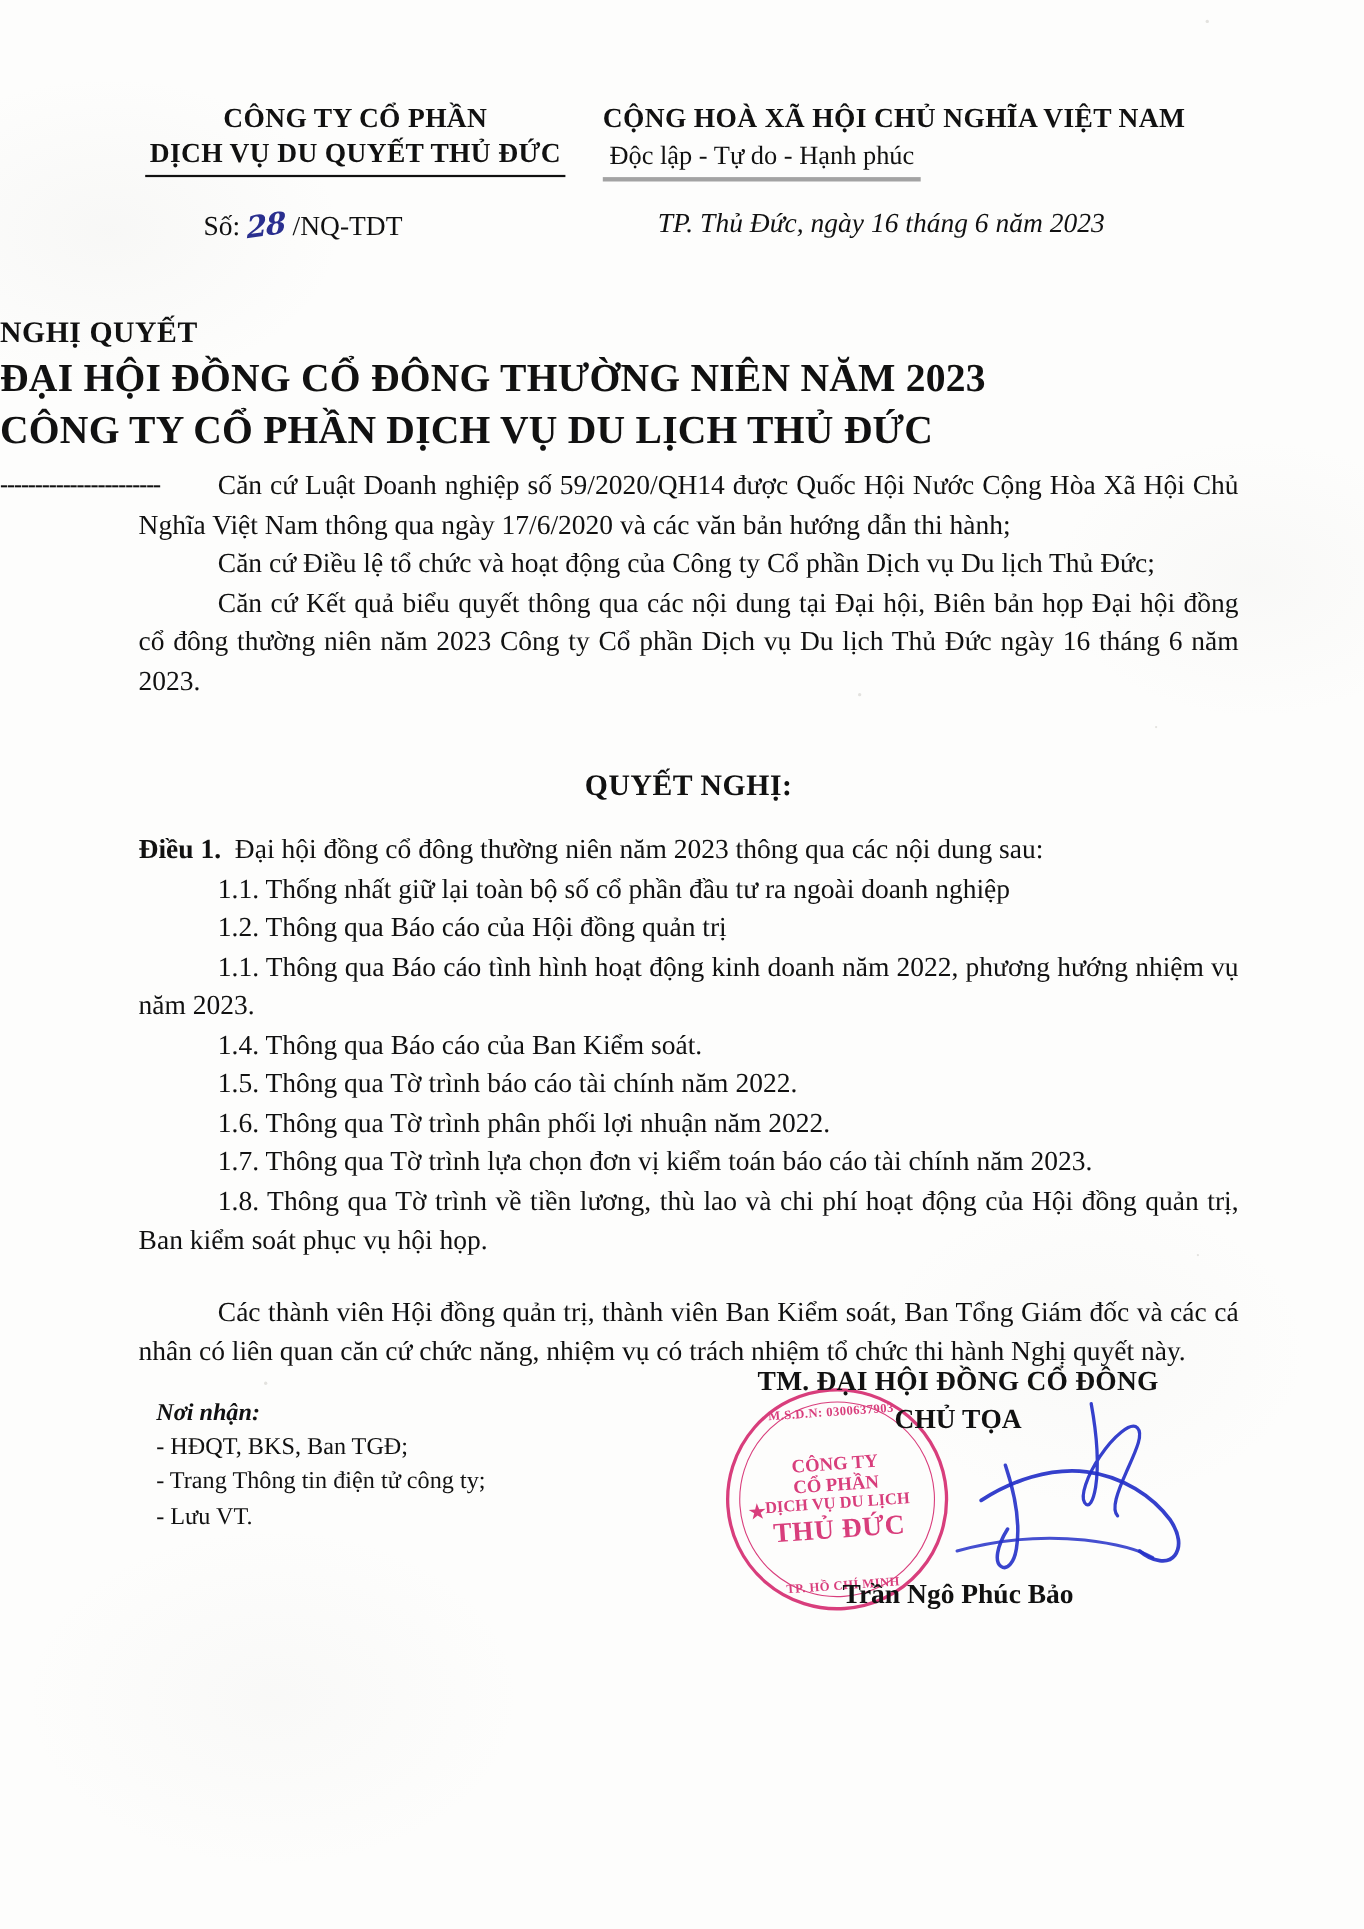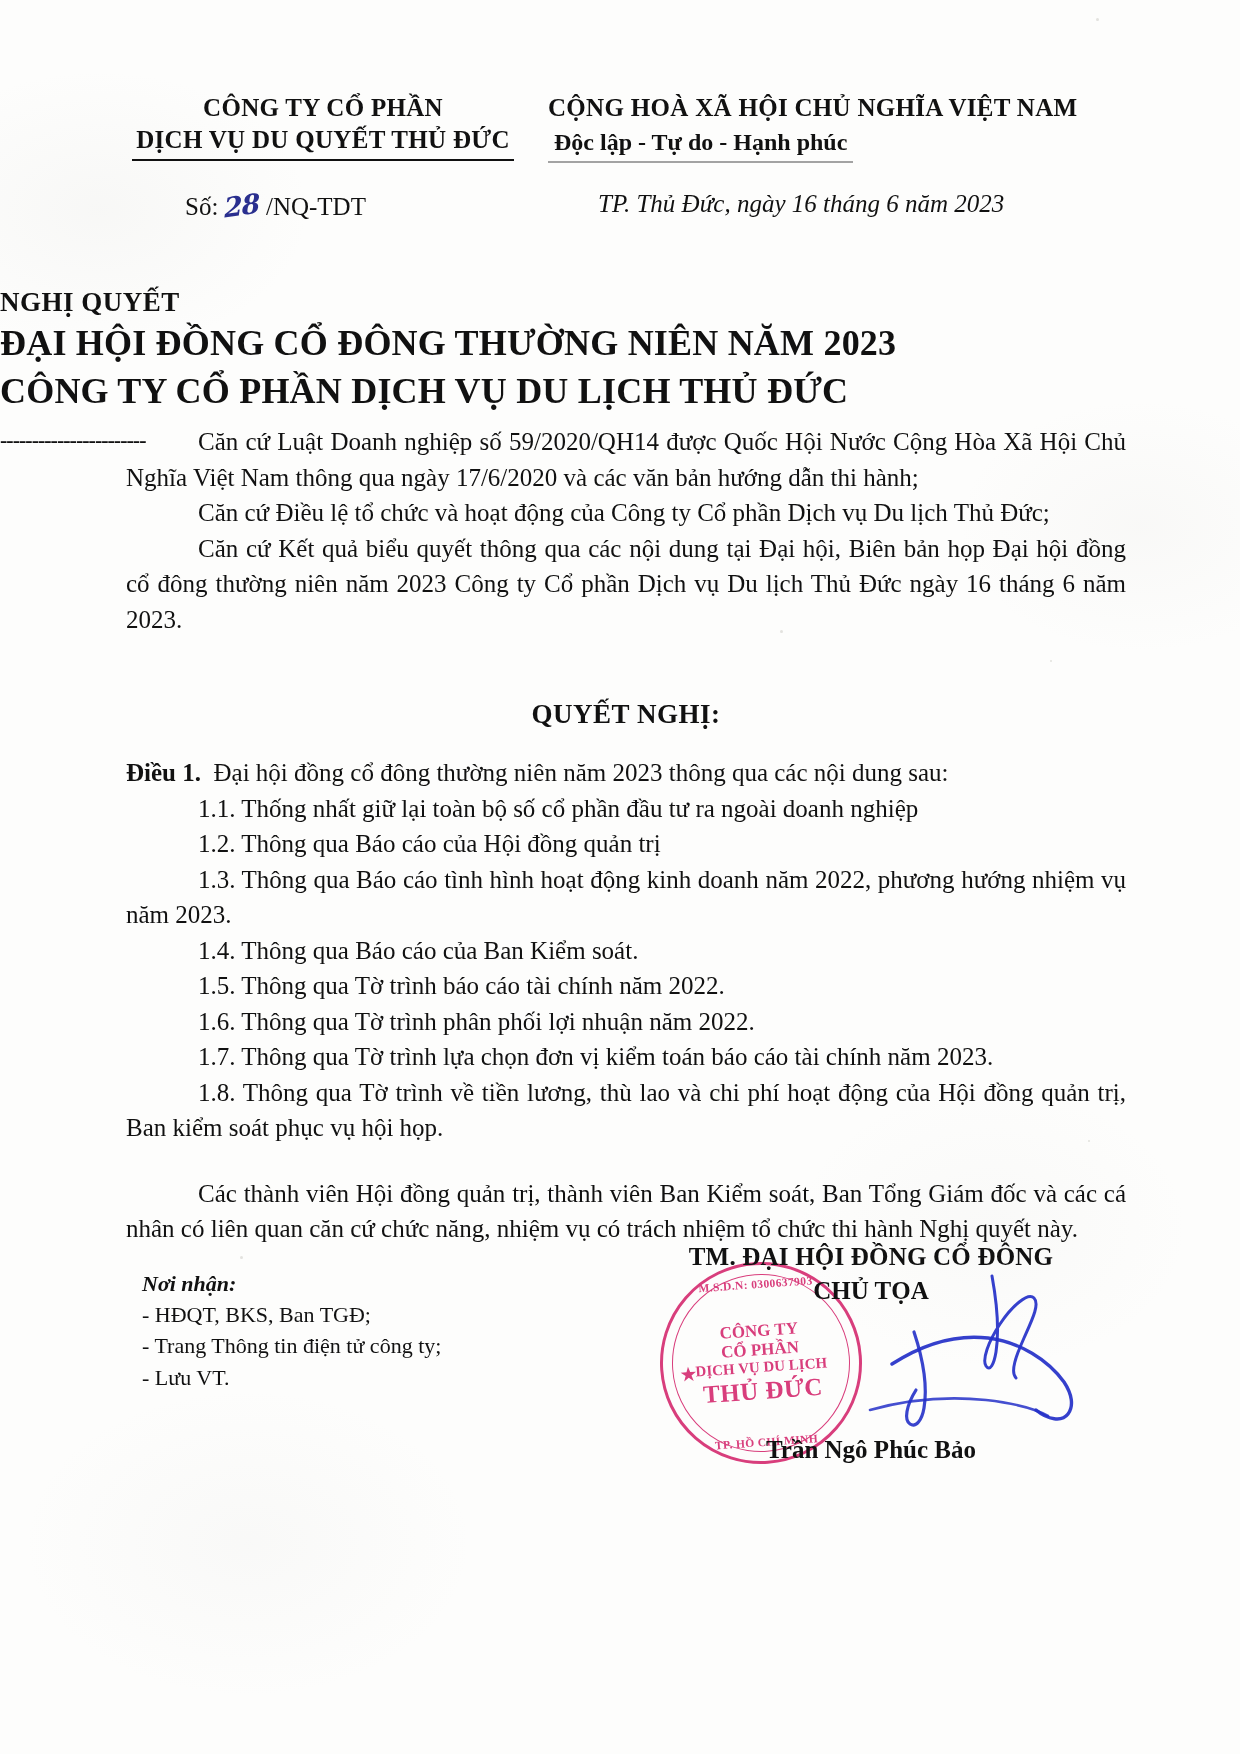--- a/index.html
+++ b/index.html
@@ -63,26 +63,26 @@
   .hdr-line2 {
     font-weight: bold;
     font-size: 25px;
     letter-spacing: .3px;
     line-height: 1.28;
     display: inline-block;
     padding: 0 4px 3px 4px;
     border-bottom: 2px solid #111;
   }
   .hdr-sub {
-    font-weight: bold;
+    font-weight: normal;
     font-size: 24px;
     line-height: 1.35;
     display: inline-block;
     padding: 0 6px 3px 6px;
-    border-bottom: 2px solid #a3a3a3;
+    border-bottom: 4px solid #a3a3a3;
     margin-top: 2px;
   }
 
   
   .numrow {
     position: absolute;
     top: 190px;
     left: 0;
     width: 1240px;
   }
@@ -347,21 +347,21 @@
     <p class="p-indent">Căn cứ Luật Doanh nghiệp số 59/2020/QH14 được Quốc Hội Nước Cộng Hòa Xã Hội Chủ Nghĩa Việt Nam thông qua ngày 17/6/2020 và các văn bản hướng dẫn thi hành;</p>
     <p class="p-indent">Căn cứ Điều lệ tổ chức và hoạt động của Công ty Cổ phần Dịch vụ Du lịch Thủ Đức;</p>
     <p class="p-indent">Căn cứ Kết quả biểu quyết thông qua các nội dung tại Đại hội, Biên bản họp Đại hội đồng cổ đông thường niên năm 2023 Công ty Cổ phần Dịch vụ Du lịch Thủ Đức ngày 16 tháng 6 năm 2023.</p>
 
     <div class="quyet-nghi">QUYẾT NGHỊ:</div>
 
     <p class="dieu-row"><span class="dieu-label">Điều 1.</span>&nbsp; <span>Đại hội đồng cổ đông thường niên năm 2023 thông qua các nội dung sau:</span></p>
 
     <p class="sub-item">1.1. Thống nhất giữ lại toàn bộ số cổ phần đầu tư ra ngoài doanh nghiệp</p>
     <p class="sub-item">1.2. Thông qua Báo cáo của Hội đồng quản trị</p>
-    <p class="sub-item">1.3. Thông qua Báo cáo tình hình hoạt động kinh doanh năm 2022, phương hướng nhiệm vụ năm 2023.</p>
+    <p class="sub-item">1.1. Thông qua Báo cáo tình hình hoạt động kinh doanh năm 2022, phương hướng nhiệm vụ năm 2023.</p>
     <p class="sub-item">1.4. Thông qua Báo cáo của Ban Kiểm soát.</p>
     <p class="sub-item">1.5. Thông qua Tờ trình báo cáo tài chính năm 2022.</p>
     <p class="sub-item">1.6. Thông qua Tờ trình phân phối lợi nhuận năm 2022.</p>
     <p class="sub-item">1.7. Thông qua Tờ trình lựa chọn đơn vị kiểm toán báo cáo tài chính năm 2023.</p>
     <p class="sub-item">1.8. Thông qua Tờ trình về tiền lương, thù lao và chi phí hoạt động của Hội đồng quản trị, Ban kiểm soát phục vụ hội họp.</p>
 
 
     <p class="closing">Các thành viên Hội đồng quản trị, thành viên Ban Kiểm soát, Ban Tổng Giám đốc và các cá nhân có liên quan căn cứ chức năng, nhiệm vụ có trách nhiệm tổ chức thi hành Nghị quyết này.</p>
   </div>
 

